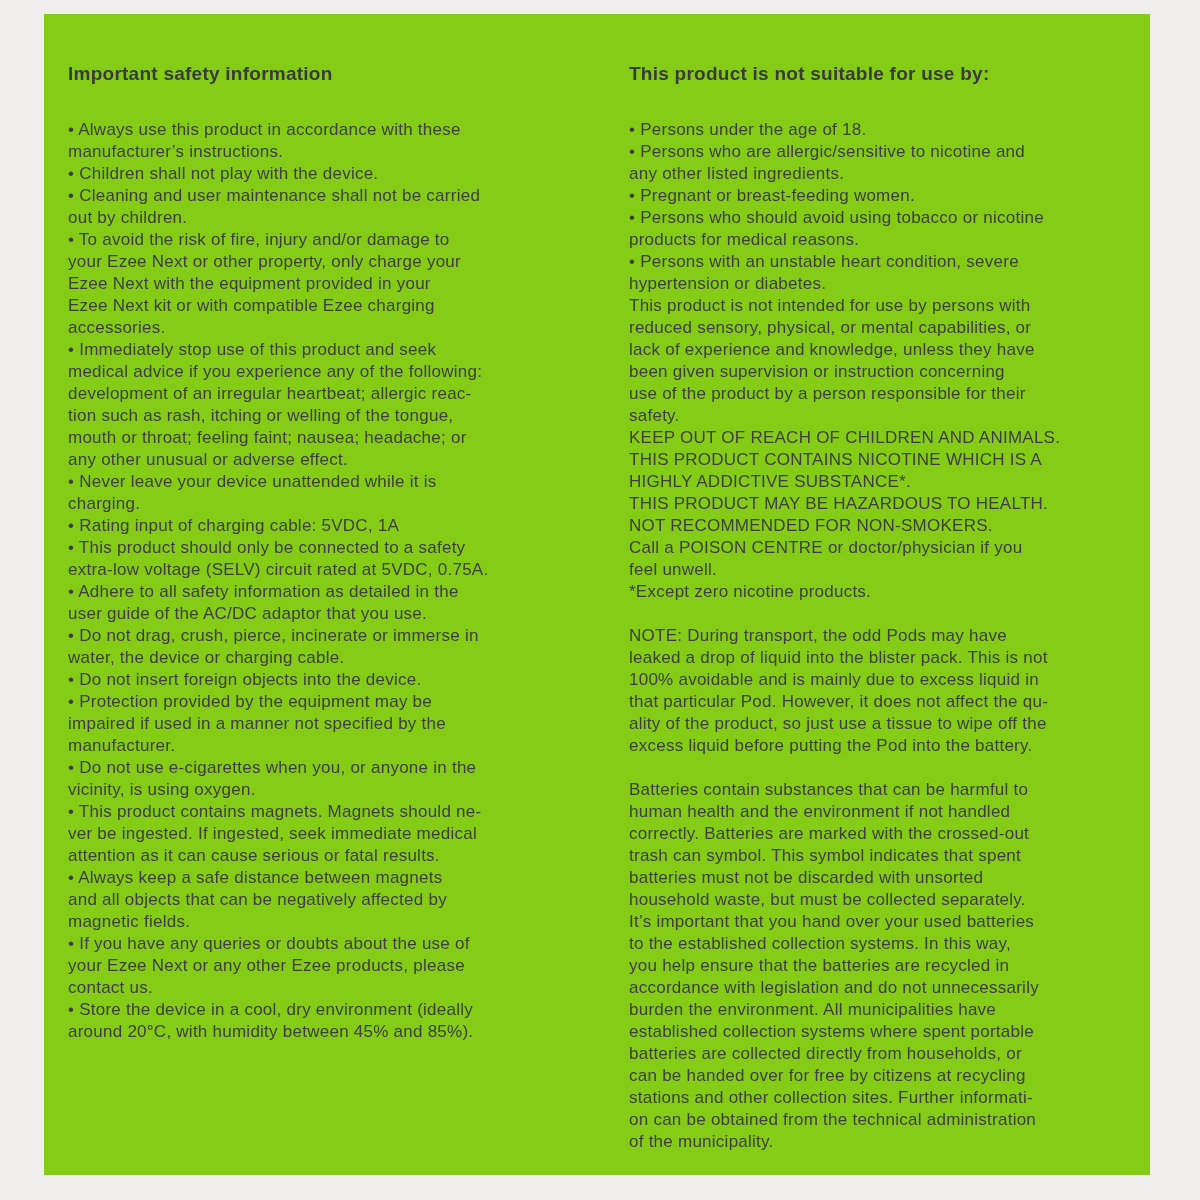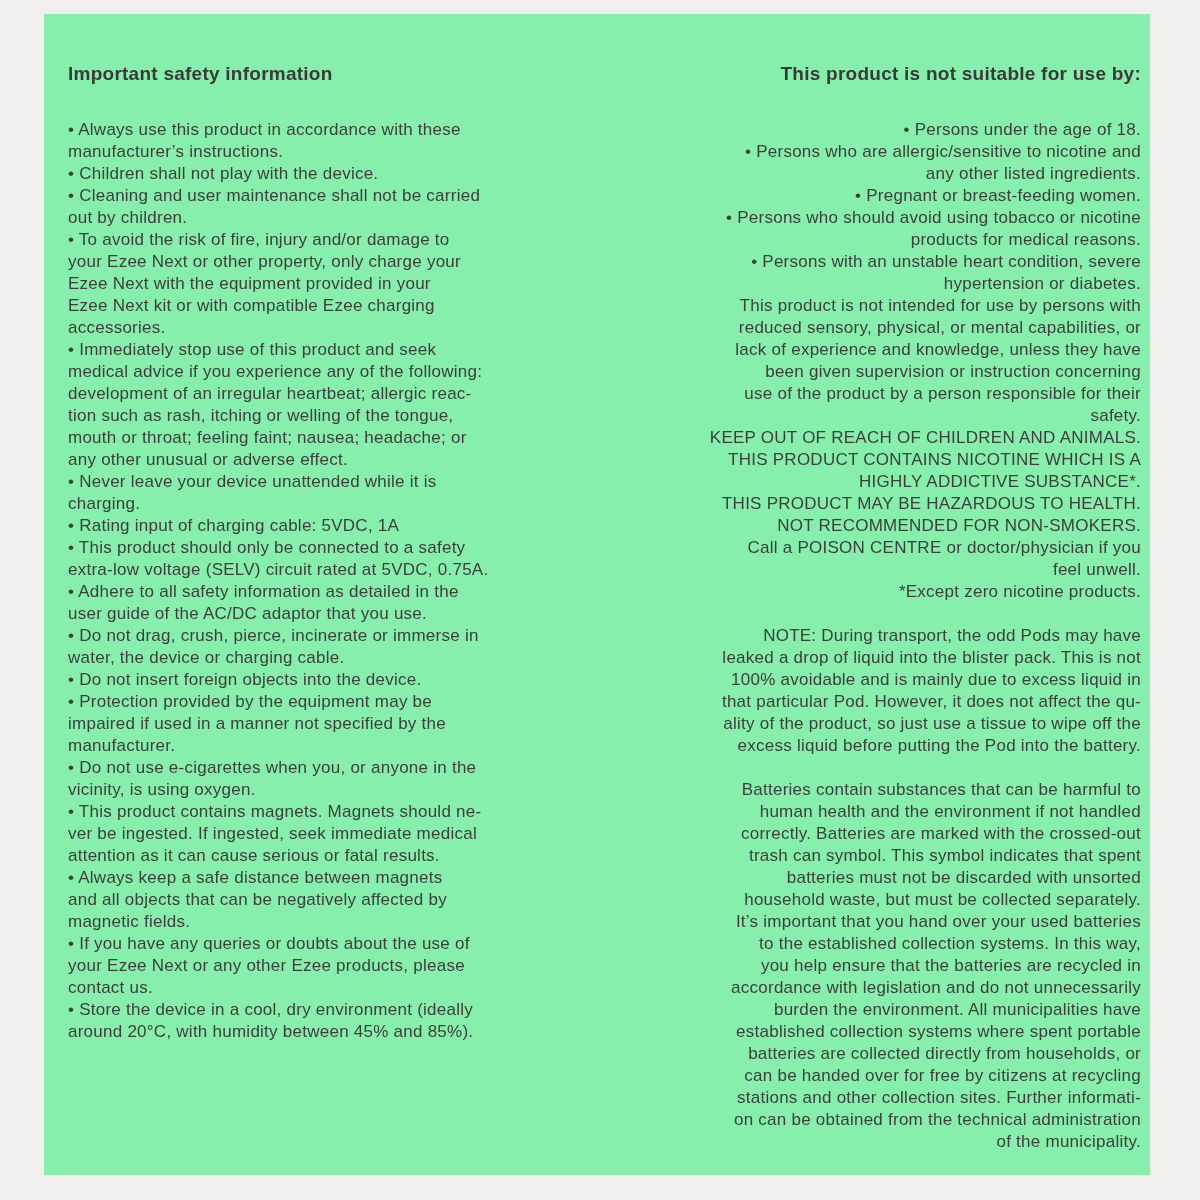--- a/index.html
+++ b/index.html
@@ -10,28 +10,28 @@
     background: #f0efed;
     overflow: hidden;
     font-family: "Liberation Sans", "DejaVu Sans", sans-serif;
   }
   .sheet {
     position: absolute;
     left: 44px;
     top: 14px;
     width: 1106px;
     height: 1161px;
-    background: #86efac;
+    background: #84cc16;
   }
   .column {
     position: absolute;
     top: 48px;
   }
   .column.left  { left: 24px;  width: 548px; }
-  .column.right { left: 585px; width: 512px; text-align: right; }
+  .column.right { left: 585px; width: 512px; }
   .col-heading {
     margin: 0 0 22px 0;
     font-size: 19px;
     line-height: 24px;
     font-weight: 700;
     letter-spacing: 0.25px;
     color: #3a3a3a;
   }
   .col-body {
     font-size: 17px;

